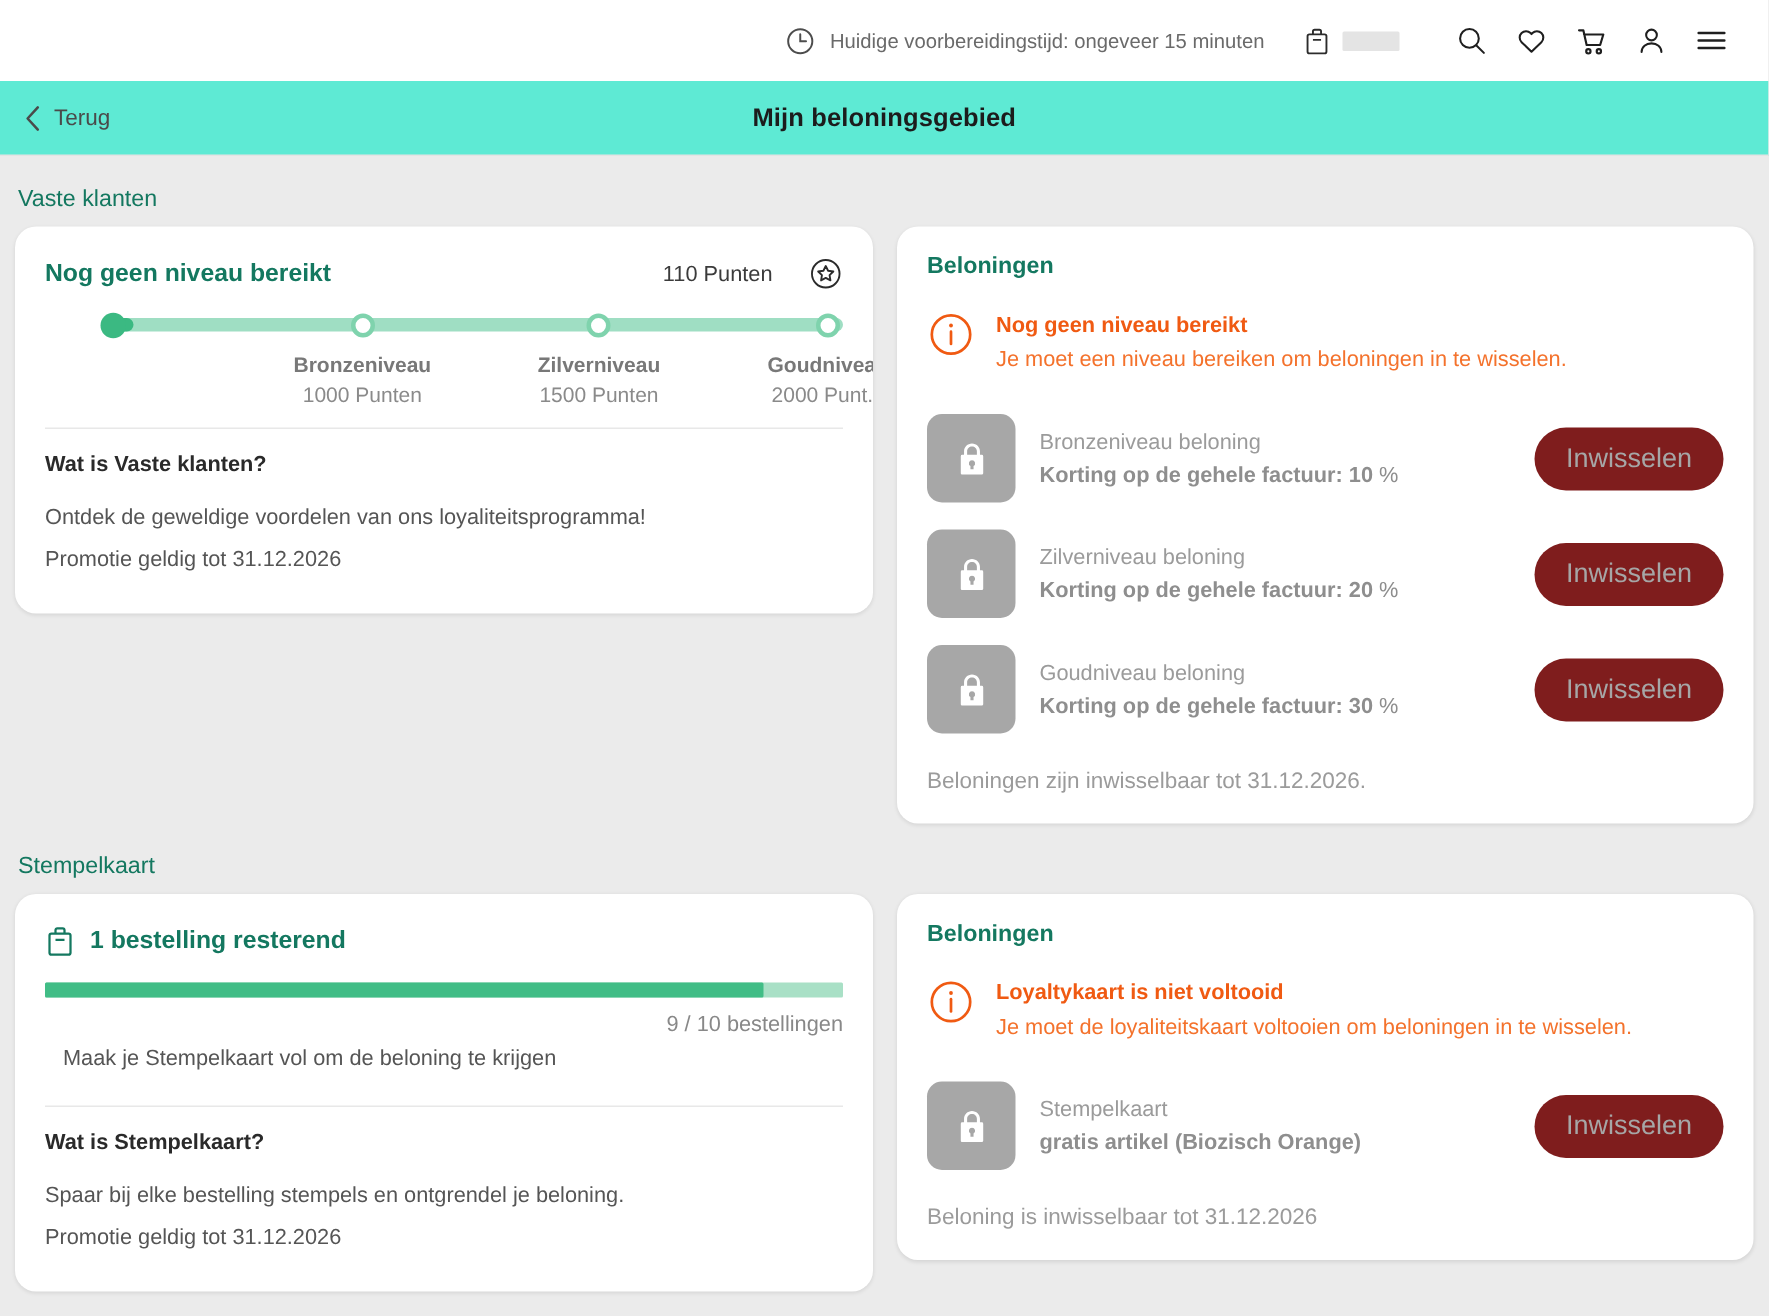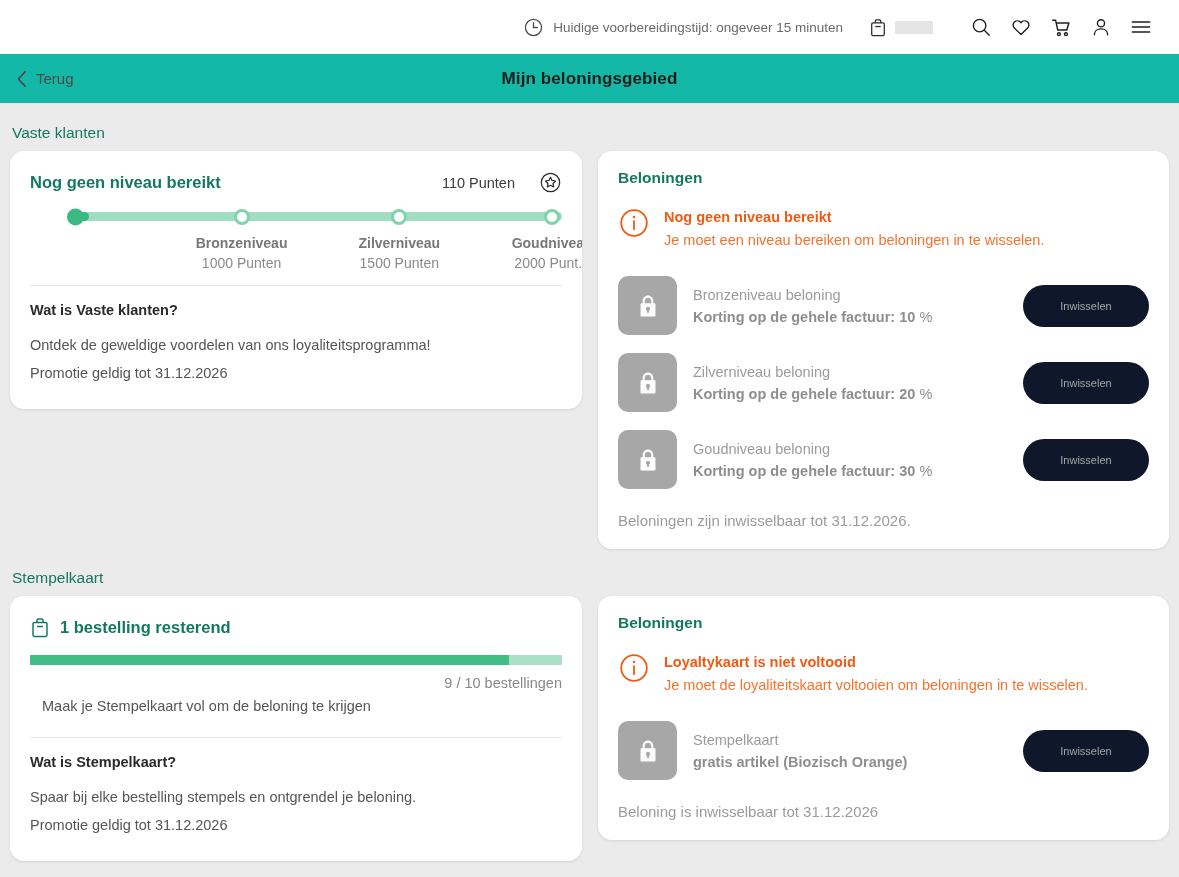--- a/index.html
+++ b/index.html
@@ -59,21 +59,21 @@
     display: flex;
     align-items: center;
     justify-content: center;
     cursor: pointer;
   }
 
   
   .page-head {
     position: relative;
     height: 50px;
-    background: #14b8a6;
+    background: #5eead4;
     border-bottom: 1px solid #e3e3e3;
     display: flex;
     align-items: center;
   }
   .back-link {
     position: absolute;
     left: 16px;
     top: 50%;
     transform: translateY(-50%);
     display: flex;
@@ -268,23 +268,23 @@
     line-height: 22px;
   }
   .reward-txt .v .suffix { font-weight: normal; }
 
   .btn-redeem {
     flex: 0 0 auto;
     min-width: 126px;
     height: 42px;
     border: none;
     border-radius: 21px;
-    background: #0f172a;
+    background: #7f1d1d;
     color: #a6a6a6;
-    font-size: 11px;
+    font-size: 18px;
     font-family: inherit;
     cursor: default;
   }
 
   .rw-foot {
     color: #9b9b9b;
     font-size: 15px;
     padding: 14px 20px 20px 20px;
   }
 

